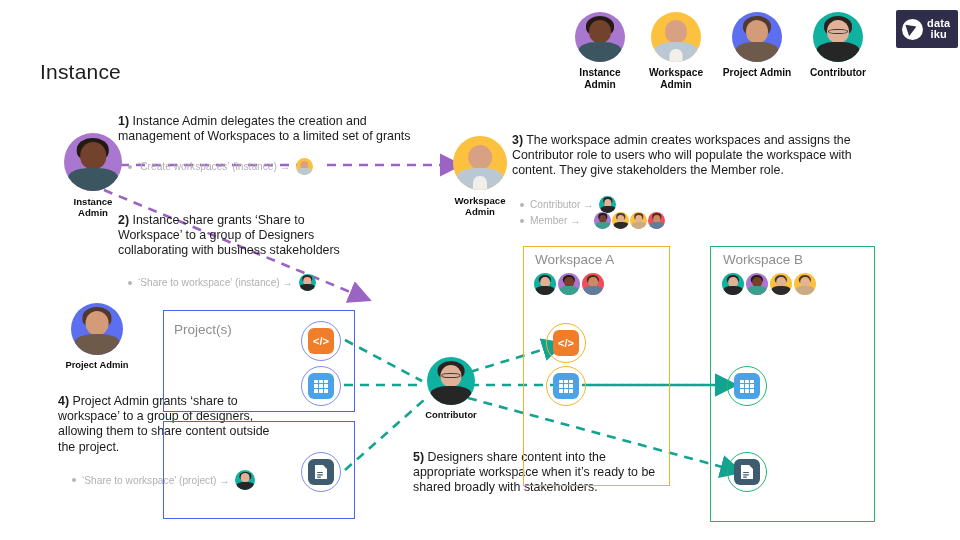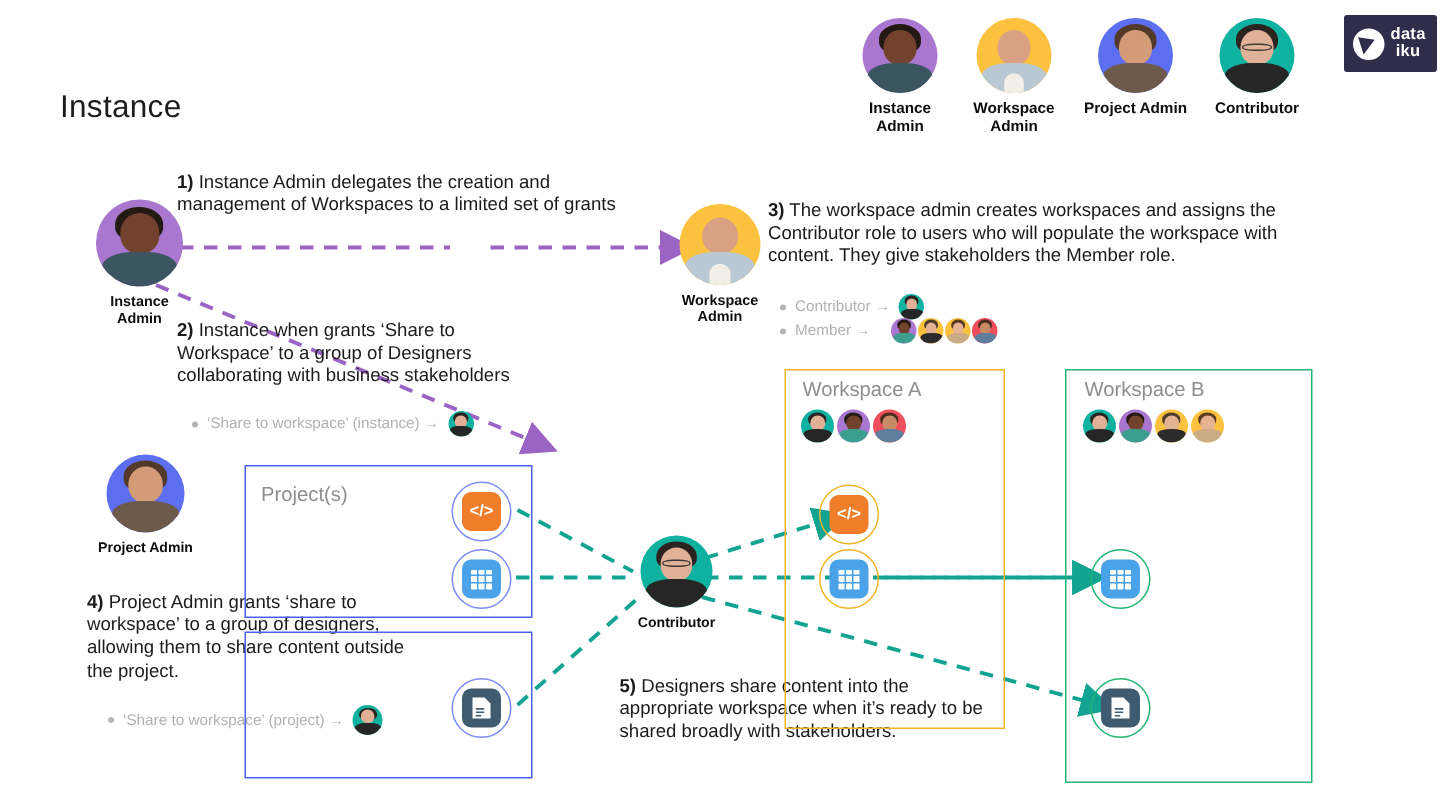--- a/index.html
+++ b/index.html
@@ -268,23 +268,33 @@
         <div class="glasses"></div>
         <div class="body" style="background:#262626;"></div>
       </div>
     </div>
     <div class="name" style="font-size:9.4px;">Contributor</div>
   </div>
 
   <div class="step" style="left:118px; top:114px; width:300px;">
     <b>1)</b><span> Instance Admin delegates the creation and management of Workspaces to a limited set of grants</span>
   </div>
+  <div class="perm" style="left:128px; top:158px;">
+    <span class="dot"></span>
+    <span>‘Create workspaces’ (instance) →</span>
+    <span class="mini-av" style="background:#fcc13e;">
+      <span class="face">
+          <span class="head" style="background:#d9a183;"></span>
+          <span class="body" style="background:#b9c8d3;"></span>
+        </span>
+    </span>
+  </div>
 
   <div class="step" style="left:118px; top:213px; width:240px;">
-    <b>2)</b><span> Instance when grants ‘Share to Workspace’ to a group of Designers collaborating with business stakeholders</span>
+    <b>2)</b><span> Instance share grants ‘Share to Workspace’ to a group of Designers collaborating with business stakeholders</span>
   </div>
   <div class="perm" style="left:128px; top:274px;">
     <span class="dot"></span>
     <span>‘Share to workspace’ (instance) →</span>
     <span class="mini-av" style="background:#0fb2a0;">
       <span class="face">
           <span class="hair" style="background:#2b2320;"></span>
           <span class="head" style="background:#e0b197;"></span>
           <span class="body" style="background:#262626;"></span>
         </span>

